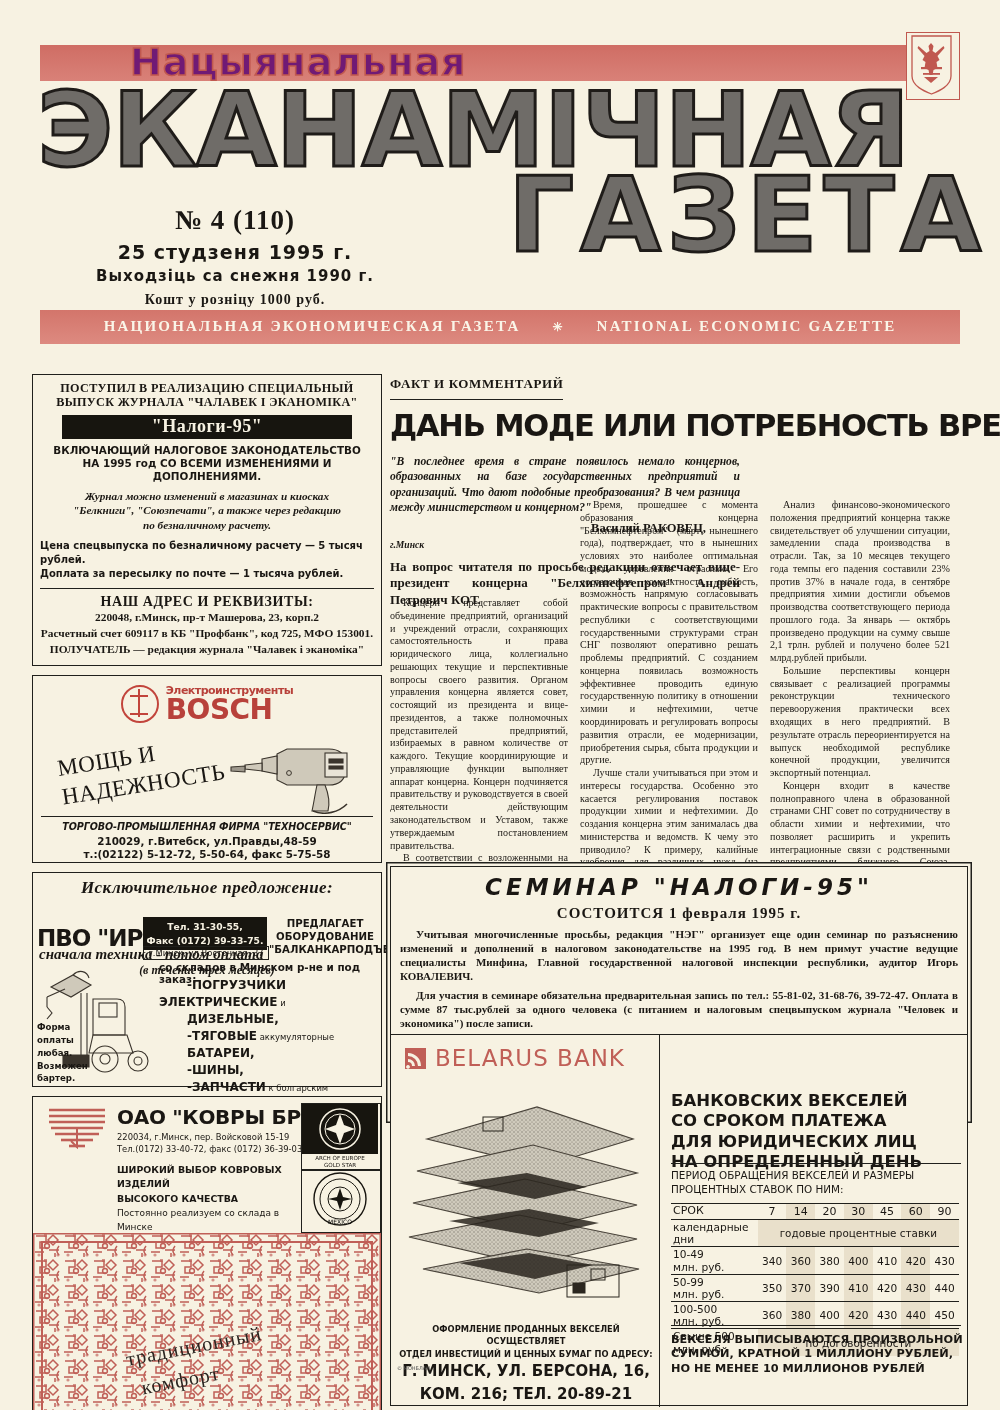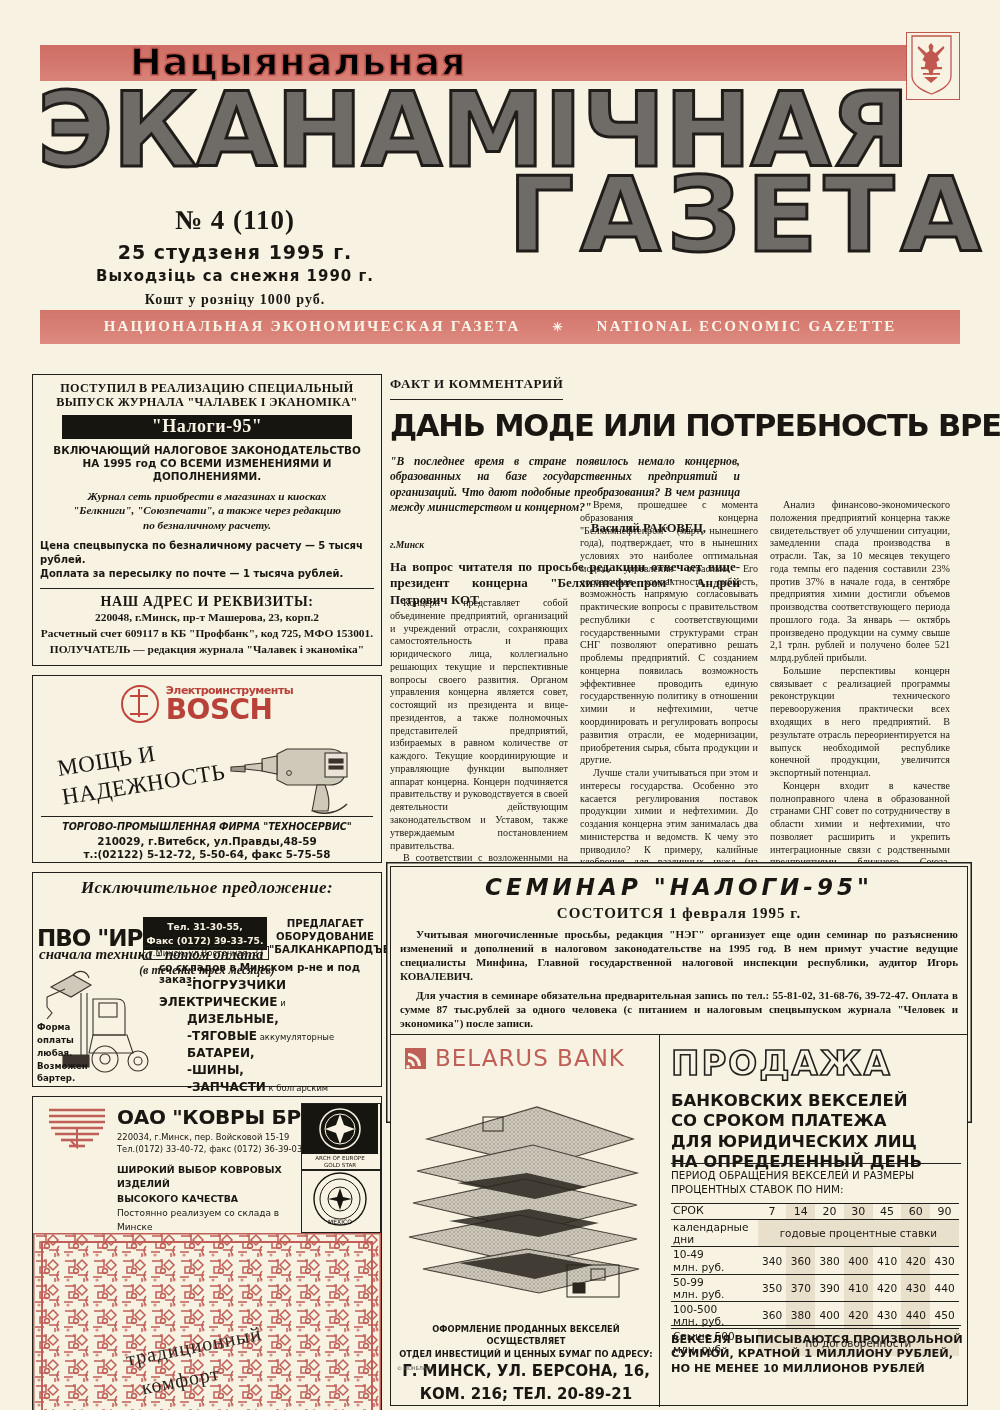--- a/index.html
+++ b/index.html
@@ -14,21 +14,21 @@
   .page{position:relative;width:1000px;height:1410px;box-sizing:border-box;}
 
   
   .masthead{position:relative;height:300px;}
   .nac-bar-inner{position:absolute;left:40px;top:45px;width:882px;height:36px;
       background:linear-gradient(#cf6d64,#d98178);}
   .nac-word{
     position:absolute;left:130px;top:40px;
     font-family:"DejaVu Sans",sans-serif;
     font-weight:bold;font-size:38px;letter-spacing:1px;
-    color:#000000;
+    color:#701a75;
     -webkit-text-stroke:1.6px #c0584f;
     text-shadow:0 0 0 #c0584f;
     z-index:4;
   }
   .coat{position:absolute;right:40px;top:32px;width:52px;height:66px;
     border:1.5px solid #c0584f;background:#f7f2e2;z-index:5;}
   .coat svg{display:block;}
 
   .bigtitle{
     position:absolute;left:22px;top:88px;width:960px;
@@ -236,21 +236,21 @@
   <div class="cols">
 
     <div class="colL">
 
       <div class="box ad-journal">
         <div class="aj-h">ПОСТУПИЛ В РЕАЛИЗАЦИЮ СПЕЦИАЛЬНЫЙ</div>
         <div class="aj-h">ВЫПУСК ЖУРНАЛА "ЧАЛАВЕК І ЭКАНОМІКА"</div>
         <div class="aj-black">"Налоги-95"</div>
         <div class="aj-s">ВКЛЮЧАЮЩИЙ НАЛОГОВОЕ ЗАКОНОДАТЕЛЬСТВО</div>
         <div class="aj-s">НА 1995 год СО ВСЕМИ ИЗМЕНЕНИЯМИ И ДОПОЛНЕНИЯМИ.</div>
-        <div class="aj-i">Журнал сеть приобрести в магазинах и киосках</div>
+        <div class="aj-i">Журнал можно изменений в магазинах и киосках</div>
         <div class="aj-i" style="margin-top:0">"Белкниги", "Союзпечати", а также через редакцию</div>
         <div class="aj-i" style="margin-top:0">по безналичному расчету.</div>
         <div class="aj-p">Цена спецвыпуска по безналичному расчету — 5 тысяч рублей.</div>
         <div class="aj-p" style="margin-top:1px">Доплата за пересылку по почте — 1 тысяча рублей.</div>
         <div class="aj-rule"></div>
         <div class="aj-addr-h">НАШ АДРЕС И РЕКВИЗИТЫ:</div>
         <div class="aj-addr">220048, г.Минск, пр-т Машерова, 23, корп.2</div>
         <div class="aj-addr">Расчетный счет 609117 в КБ "Профбанк", код 725, МФО 153001.</div>
         <div class="aj-addr">ПОЛУЧАТЕЛЬ — редакция журнала "Чалавек і эканоміка"</div>
       </div>
@@ -498,21 +498,20 @@
 
           <div class="bb-foot">
             <div>ОФОРМЛЕНИЕ ПРОДАННЫХ ВЕКСЕЛЕЙ ОСУЩЕСТВЛЯЕТ</div>
             <div>ОТДЕЛ ИНВЕСТИЦИЙ И ЦЕННЫХ БУМАГ ПО АДРЕСУ:</div>
             <div class="big">Г. МИНСК, УЛ. БЕРСОНА, 16, КОМ. 216; ТЕЛ. 20-89-21</div>
           </div>
           <div class="bb-mb">© МОНБЛАН</div>
         </div>
 
         <div class="bank-right">
-          <div class="pr-title">ПРОДАЖА</div>
           <div class="pr-sub">
             <div>БАНКОВСКИХ ВЕКСЕЛЕЙ</div>
             <div>СО СРОКОМ ПЛАТЕЖА</div>
             <div>ДЛЯ ЮРИДИЧЕСКИХ ЛИЦ</div>
             <div>НА ОПРЕДЕЛЕННЫЙ ДЕНЬ</div>
           </div>
           <div class="pr-rule"></div>
           <div class="pr-cap">
             <div>ПЕРИОД ОБРАЩЕНИЯ ВЕКСЕЛЕЙ И РАЗМЕРЫ</div>
             <div>ПРОЦЕНТНЫХ СТАВОК ПО НИМ:</div>

